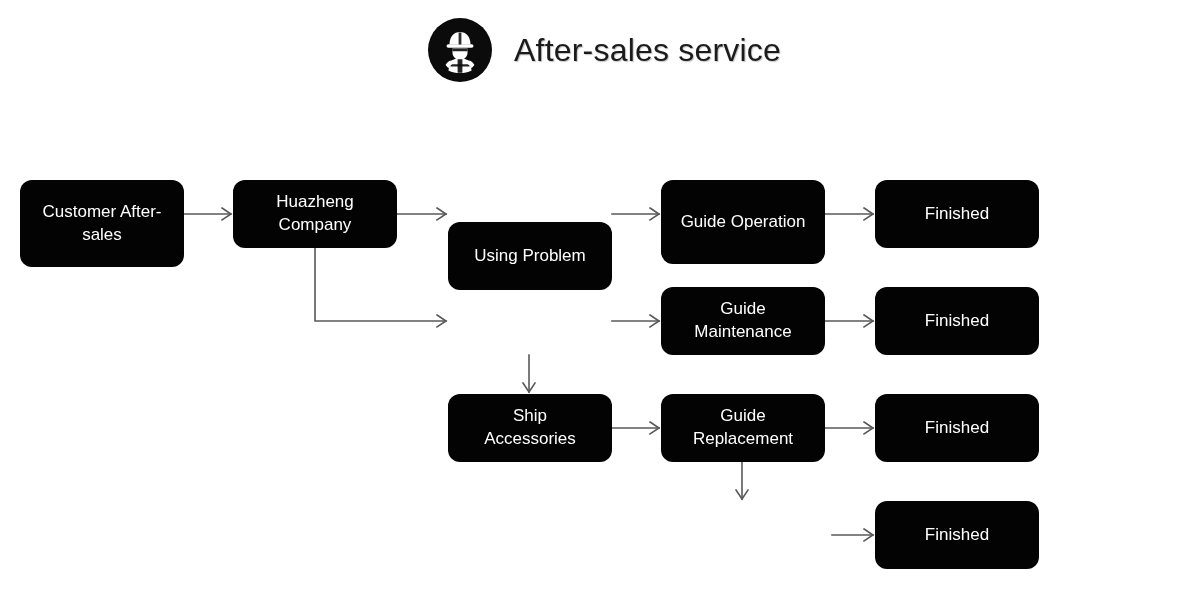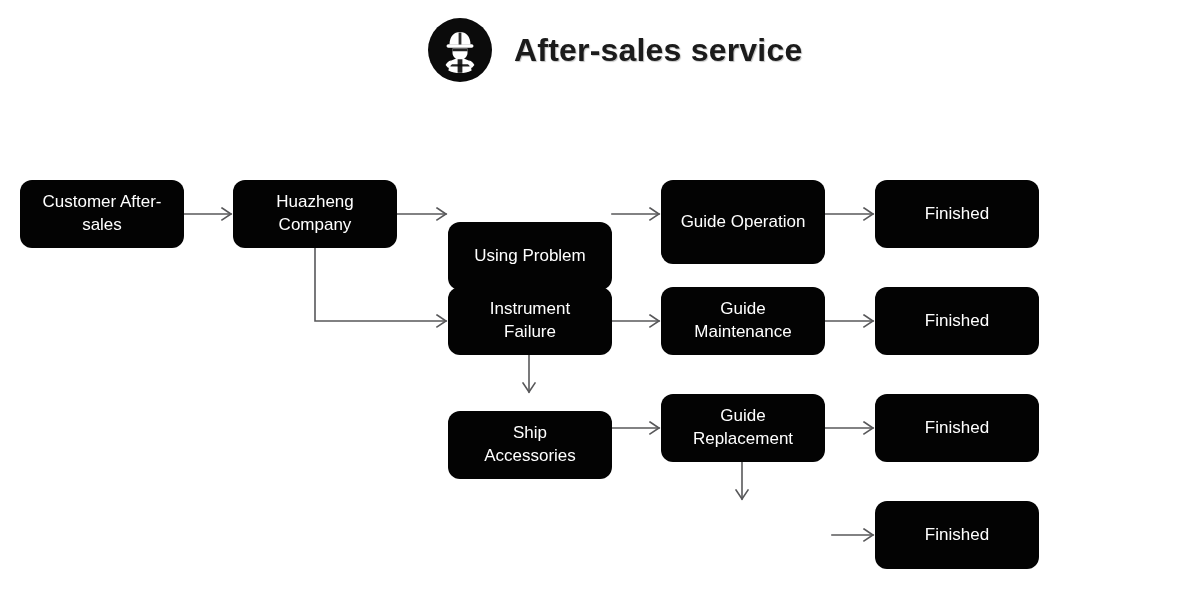--- a/index.html
+++ b/index.html
@@ -33,21 +33,21 @@
   }
   #header-icon {
     width: 64px;
     height: 64px;
     border-radius: 50%;
     background: #0b0b0b;
     display: block;
   }
   #page-title {
     font-size: 32px;
-    font-weight: bold;
+    font-weight: normal;
     color: #1b1b1b;
     letter-spacing: 0.2px;
     white-space: nowrap;
     text-shadow: 1px 1px 1px rgba(120,120,120,0.45);
   }
 
   
   #flow {
     position: absolute;
     left: 0;
@@ -77,31 +77,31 @@
     padding: 0 10px;
     box-sizing: border-box;
     z-index: 2;
   }
   .node-label {
     display: block;
     white-space: pre-line;
   }
 
   
-  .n-customer      { left: 20px;  top: 180px; width: 164px; height: 68px; }
+  .n-customer      { left: 20px;  top: 180px; width: 164px; height: 87px; }
   .n-huazheng      { left: 233px; top: 180px; width: 164px; height: 68px; }
   .n-using         { left: 448px; top: 180px; width: 164px; height: 68px; margin-top: 42px; }
   .n-guide-op      { left: 661px; top: 180px; width: 164px; height: 84px; }
   .n-fin-1         { left: 875px; top: 180px; width: 164px; height: 68px; }
 
   .n-instrument    { left: 448px; top: 287px; width: 164px; height: 68px; }
   .n-guide-maint   { left: 661px; top: 287px; width: 164px; height: 68px; }
   .n-fin-2         { left: 875px; top: 287px; width: 164px; height: 68px; }
 
-  .n-ship          { left: 448px; top: 394px; width: 164px; height: 68px; margin-top: 17px; }
+  .n-ship          { left: 448px; top: 394px; width: 164px; height: 68px; }
   .n-guide-rep     { left: 661px; top: 394px; width: 164px; height: 68px; }
   .n-fin-3         { left: 875px; top: 394px; width: 164px; height: 68px; }
 
   .n-return        { left: 589px; top: 501px; width: 243px; height: 68px; }
   .n-fin-4         { left: 875px; top: 501px; width: 164px; height: 68px; }
 </style>
 </head>
 <body>
 
 <div id="header">
@@ -183,24 +183,20 @@
   <div class="node n-using">
     <span class="node-label">Using Problem</span>
   </div>
   <div class="node n-guide-op">
     <span class="node-label">Guide Operation</span>
   </div>
   <div class="node n-fin-1">
     <span class="node-label">Finished</span>
   </div>
 
-  <div class="node n-instrument">
-    <span class="node-label">Instrument
-Failure</span>
-  </div>
   <div class="node n-guide-maint">
     <span class="node-label">Guide
 Maintenance</span>
   </div>
   <div class="node n-fin-2">
     <span class="node-label">Finished</span>
   </div>
 
   <div class="node n-ship">
     <span class="node-label">Ship

